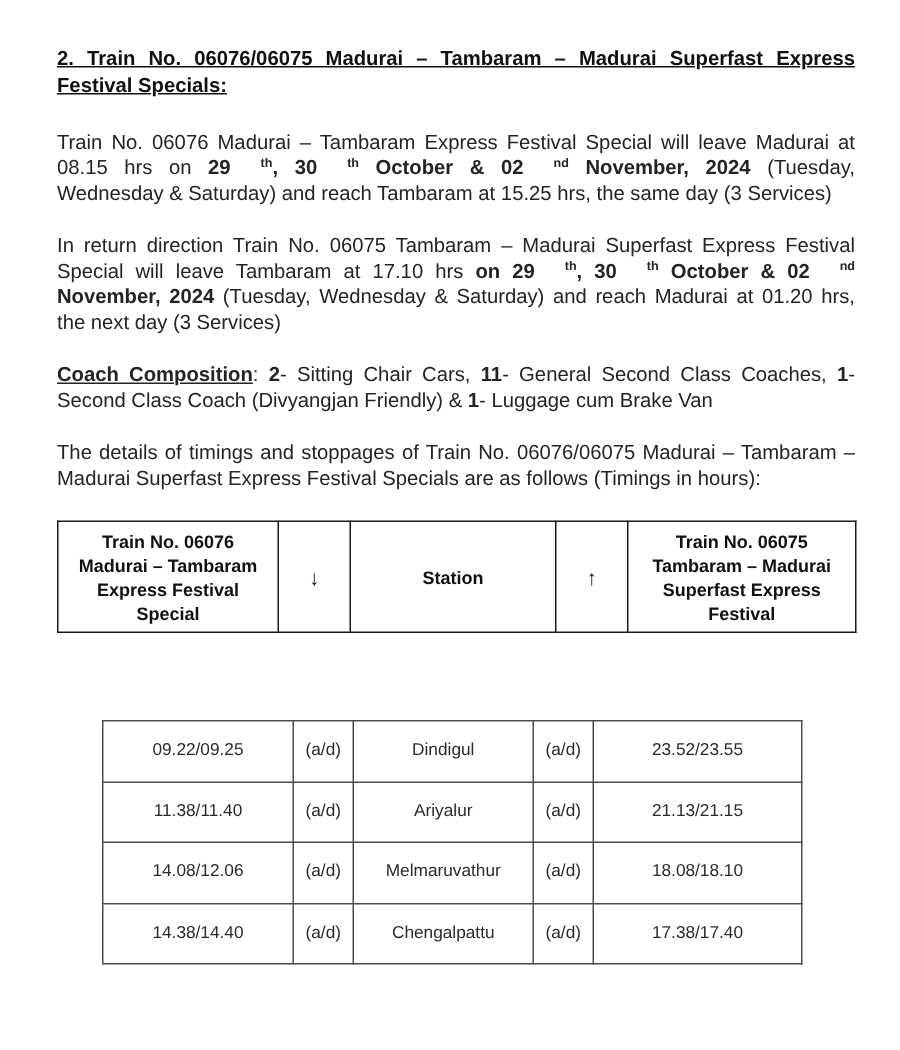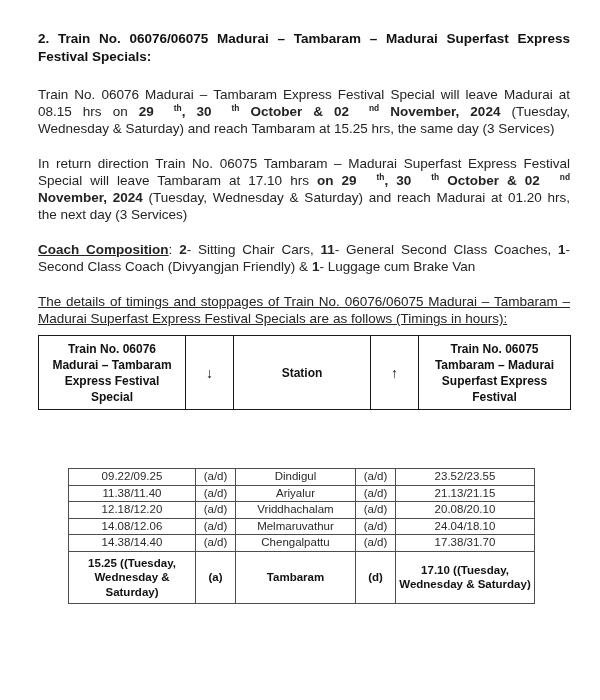--- a/index.html
+++ b/index.html
@@ -20,21 +20,21 @@
     color: #111;
     margin-bottom: 20px;
   }
   .para {
     font-size: 13.5px;
     line-height: 17px;
     text-align: justify;
     margin-bottom: 18px;
     color: #242424;
   }
-  .para-tight { margin-bottom: 8px; text-decoration: underline; }
+  .para-tight { margin-bottom: 20px; }
   sup { font-size: 0.62em; line-height: 0; margin-left: 20px; }
 
   table { border-collapse: collapse; table-layout: fixed; }
 
   .header-table {
     width: 532px;
     border: 1.4px solid #1a1a1a;
   }
   .header-table td {
     border: 1px solid #1a1a1a;
@@ -57,37 +57,37 @@
     margin-left: 30px;
     margin-top: 58px;
     border: 1px solid #9a9a9a;
   }
   .timing-table td {
     border: 1px solid #4d4d4d;
     text-align: center;
     vertical-align: middle;
     font-size: 11.5px;
     line-height: 15.5px;
-    padding: 0 2px;
+    padding: 12px 2px;
     color: #2a2a2a;
   }
   .timing-table tr.bold-row td {
     font-weight: 700;
     font-size: 11.5px;
     line-height: 14.5px;
     padding: 4px 2px;
     color: #111;
   }
 </style>
 </head>
 <body>
 
 <div class="page">
 
-  <div class="heading"><span style="font-weight: 700; ">2. Train No. 06076/06075 Madurai – Tambaram – Madurai Superfast Express Festival Specials:</span></div>
+  <div class="heading"><span style="font-weight: 700; text-decoration: underline;">2. Train No. 06076/06075 Madurai – Tambaram – Madurai Superfast Express Festival Specials:</span></div>
 
   <p class="para"><span>Train No. 06076 Madurai – Tambaram Express Festival Special will leave Madurai at 08.15 hrs on </span><span style="font-weight: 700;">29</span><sup style="font-weight: 700;">th</sup><span style="font-weight: 700;">, 30</span><sup style="font-weight: 700;">th</sup><span style="font-weight: 700;"> October &amp; 02</span><sup style="font-weight: 700;">nd</sup><span style="font-weight: 700;"> November, 2024</span><span> (Tuesday, Wednesday &amp; Saturday) and reach Tambaram at 15.25 hrs, the same day (3 Services)</span></p>
 
   <p class="para"><span>In return direction Train No. 06075 Tambaram – Madurai Superfast Express Festival Special will leave Tambaram at 17.10 hrs </span><span style="font-weight: 700;">on 29</span><sup style="font-weight: 700;">th</sup><span style="font-weight: 700;">, 30</span><sup style="font-weight: 700;">th</sup><span style="font-weight: 700;"> October &amp; 02</span><sup style="font-weight: 700;">nd</sup><span style="font-weight: 700;"> November, 2024</span><span> (Tuesday, Wednesday &amp; Saturday) and reach Madurai at 01.20 hrs, the next day (3 Services)</span></p>
 
   <p class="para"><span style="font-weight: 700; text-decoration: underline;">Coach Composition</span><span>: </span><span style="font-weight: 700;">2</span><span>- Sitting Chair Cars, </span><span style="font-weight: 700;">11</span><span>- General Second Class Coaches, </span><span style="font-weight: 700;">1</span><span>- Second Class Coach (Divyangjan Friendly) &amp; </span><span style="font-weight: 700;">1</span><span>- Luggage cum Brake Van</span></p>
 
   <p class="para para-tight"><span>The details of timings and stoppages of Train No. 06076/06075 Madurai – Tambaram – Madurai Superfast Express Festival Specials are as follows (Timings in hours):</span></p>
 
   <table class="header-table">
@@ -126,43 +126,29 @@
           <td>23.52/23.55</td>
         </tr>
         <tr>
           <td>11.38/11.40</td>
           <td>(a/d)</td>
           <td>Ariyalur</td>
           <td>(a/d)</td>
           <td>21.13/21.15</td>
         </tr>
         <tr>
-          <td>12.18/12.20</td>
-          <td>(a/d)</td>
-          <td>Vriddhachalam</td>
-          <td>(a/d)</td>
-          <td>20.08/20.10</td>
-        </tr>
-        <tr>
           <td>14.08/12.06</td>
           <td>(a/d)</td>
           <td>Melmaruvathur</td>
           <td>(a/d)</td>
-          <td>24.04/18.10</td>
+          <td>18.08/18.10</td>
         </tr>
         <tr>
           <td>14.38/14.40</td>
           <td>(a/d)</td>
           <td>Chengalpattu</td>
           <td>(a/d)</td>
-          <td>17.38/31.70</td>
-        </tr>
-        <tr class="bold-row">
-          <td>15.25 ((Tuesday, Wednesday &amp; Saturday)</td>
-          <td>(a)</td>
-          <td>Tambaram</td>
-          <td>(d)</td>
-          <td>17.10 ((Tuesday, Wednesday &amp; Saturday)</td>
+          <td>17.38/17.40</td>
         </tr>
       </tbody>
   </table>
 
 </div>
 
 </body></html>

